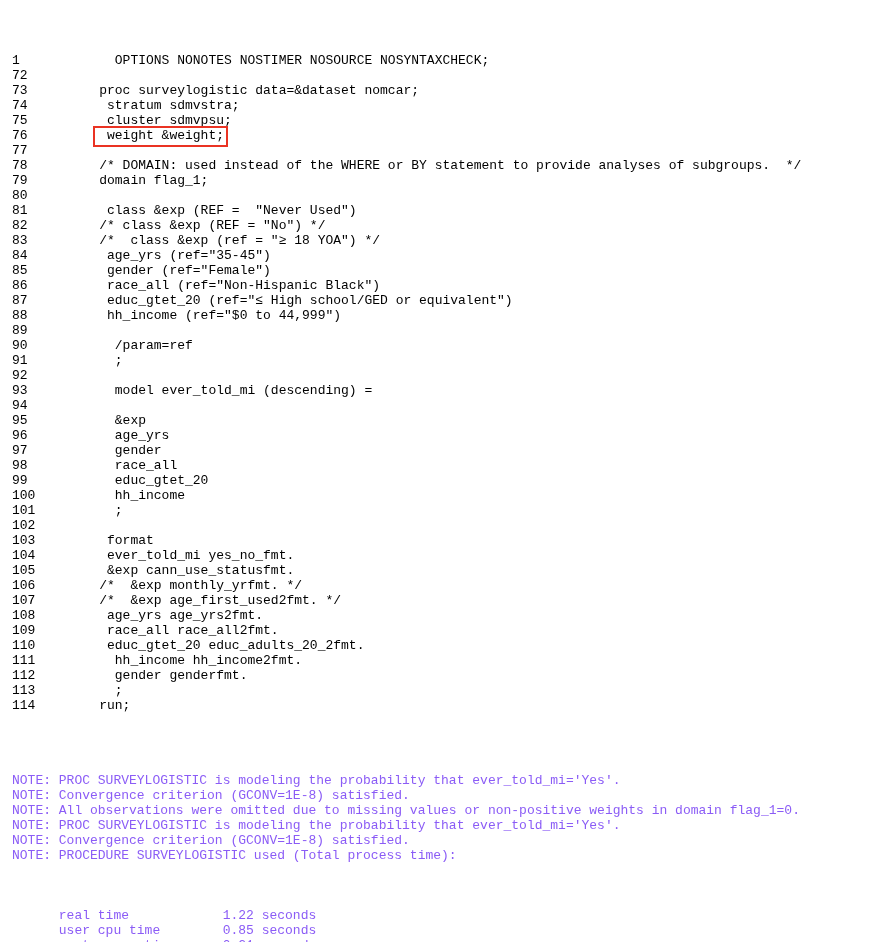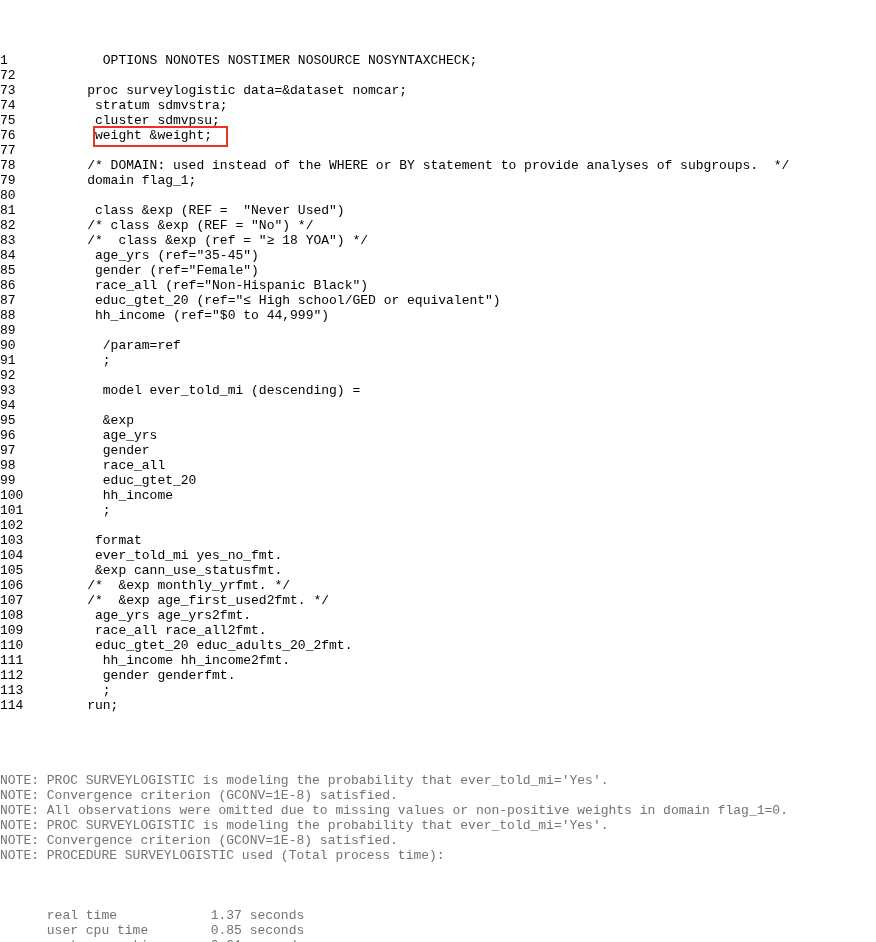--- a/index.html
+++ b/index.html
@@ -22,36 +22,37 @@
     box-sizing: border-box;
     font-size: 13px;
     line-height: 15px;
     white-space: pre;
     color: #000000;
   }
   .row {
     display: block;
     height: 15px;
     white-space: pre;
+    padding-left: 12px;
   }
   .lineno {
     display: inline-block;
     width: 56px;
     padding-right: 10px;
     text-align: left;
     box-sizing: border-box;
     color: #000000;
     white-space: pre;
   }
   .code {
     display: inline;
     white-space: pre;
   }
   .note, .stat {
-    color: #737373;
+    color: #8b5cf6;
   }
   .u {
     text-underline-offset: 2px;
   }
   
   #highlight-box {
     position: absolute;
     left: 93px;
     top: 126px;
     width: 135px;
@@ -64,16 +65,16 @@
 </style>
 </head>
 <body>
 
 <div id="log">
 
   <div id="code-block"><span class="row"><span class="lineno">1</span><span class="code">      OPTIONS NONOTES NOSTIMER NOSOURCE NOSYNTAXCHECK;</span></span><span class="row"><span class="lineno">72</span><span class="code"></span></span><span class="row"><span class="lineno">73</span><span class="code">    proc surveylogistic data=&amp;dataset nomcar;</span></span><span class="row"><span class="lineno">74</span><span class="code">     stratum sdmvstra;</span></span><span class="row"><span class="lineno">75</span><span class="code">     cluster sdmvpsu;</span></span><span class="row"><span class="lineno">76</span><span class="code">     weight &amp;weight;</span></span><span class="row"><span class="lineno">77</span><span class="code"></span></span><span class="row"><span class="lineno">78</span><span class="code">    /* <span class="u">DOMAIN: used</span> instead of the WHERE or BY statement to provide analyses of subgroups.  */</span></span><span class="row"><span class="lineno">79</span><span class="code">    domain flag_1;</span></span><span class="row"><span class="lineno">80</span><span class="code"></span></span><span class="row"><span class="lineno">81</span><span class="code">     class &amp;exp (REF =  "Never Used")</span></span><span class="row"><span class="lineno">82</span><span class="code">    /* class &amp;exp (REF = "No") */</span></span><span class="row"><span class="lineno">83</span><span class="code">    /*  class &amp;exp (ref = "≥ 18 YOA") */</span></span><span class="row"><span class="lineno">84</span><span class="code">     age_yrs (ref="35-45")</span></span><span class="row"><span class="lineno">85</span><span class="code">     gender (ref="Female")</span></span><span class="row"><span class="lineno">86</span><span class="code">     race_all (ref="Non-Hispanic Black")</span></span><span class="row"><span class="lineno">87</span><span class="code">     educ_gtet_20 (ref="≤ High school/GED or equivalent")</span></span><span class="row"><span class="lineno">88</span><span class="code">     hh_income (ref="$0 to 44,999")</span></span><span class="row"><span class="lineno">89</span><span class="code"></span></span><span class="row"><span class="lineno">90</span><span class="code">      /param=ref</span></span><span class="row"><span class="lineno">91</span><span class="code">      ;</span></span><span class="row"><span class="lineno">92</span><span class="code"></span></span><span class="row"><span class="lineno">93</span><span class="code">      model ever_told_mi (descending) =</span></span><span class="row"><span class="lineno">94</span><span class="code"></span></span><span class="row"><span class="lineno">95</span><span class="code">      &amp;exp</span></span><span class="row"><span class="lineno">96</span><span class="code">      age_yrs</span></span><span class="row"><span class="lineno">97</span><span class="code">      gender</span></span><span class="row"><span class="lineno">98</span><span class="code">      race_all</span></span><span class="row"><span class="lineno">99</span><span class="code">      educ_gtet_20</span></span><span class="row"><span class="lineno">100</span><span class="code">      hh_income</span></span><span class="row"><span class="lineno">101</span><span class="code">      ;</span></span><span class="row"><span class="lineno">102</span><span class="code"></span></span><span class="row"><span class="lineno">103</span><span class="code">     format</span></span><span class="row"><span class="lineno">104</span><span class="code">     ever_told_mi yes_no_fmt.</span></span><span class="row"><span class="lineno">105</span><span class="code">     &amp;exp cann_use_statusfmt.</span></span><span class="row"><span class="lineno">106</span><span class="code">    /*  &amp;exp monthly_yrfmt. */</span></span><span class="row"><span class="lineno">107</span><span class="code">    /*  &amp;exp age_first_used2fmt. */</span></span><span class="row"><span class="lineno">108</span><span class="code">     age_yrs age_yrs2fmt.</span></span><span class="row"><span class="lineno">109</span><span class="code">     race_all race_all2fmt.</span></span><span class="row"><span class="lineno">110</span><span class="code">     educ_gtet_20 educ_adults_20_2fmt.</span></span><span class="row"><span class="lineno">111</span><span class="code">      hh_income hh_income2fmt.</span></span><span class="row"><span class="lineno">112</span><span class="code">      gender genderfmt.</span></span><span class="row"><span class="lineno">113</span><span class="code">      ;</span></span><span class="row"><span class="lineno">114</span><span class="code">    run;</span></span><span class="row"> </span></div>
 
   <div id="note-block"><span class="row note">NOTE: PROC SURVEYLOGISTIC is modeling the probability that ever_told_mi='Yes'.</span><span class="row note">NOTE: Convergence criterion (GCONV=1E-8) satisfied.</span><span class="row note">NOTE: All observations were omitted due to missing values or non-positive weights in domain flag_1=0.</span><span class="row note">NOTE: PROC SURVEYLOGISTIC is modeling the probability that ever_told_mi='Yes'.</span><span class="row note">NOTE: Convergence criterion (GCONV=1E-8) satisfied.</span><span class="row note">NOTE: PROCEDURE SURVEYLOGISTIC used (Total process time):</span></div>
 
-  <div id="stats-block"><span class="row stat">      real time            1.37 seconds</span><span class="row stat">      user cpu time        0.85 seconds</span><span class="row stat">      system cpu time      0.21 seconds</span></div>
+  <div id="stats-block"><span class="row stat">      real time            1.22 seconds</span><span class="row stat">      user cpu time        0.85 seconds</span><span class="row stat">      system cpu time      0.21 seconds</span></div>
 
   <div id="highlight-box"></div>
 </div>
 
 </body></html>

